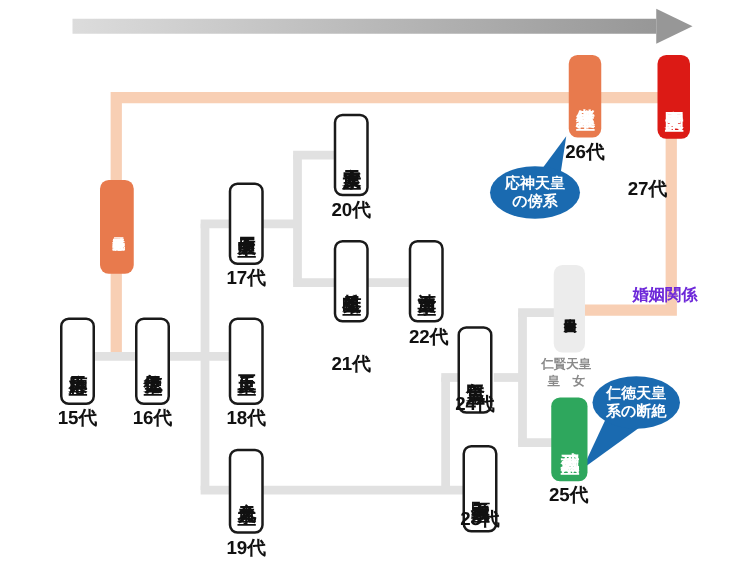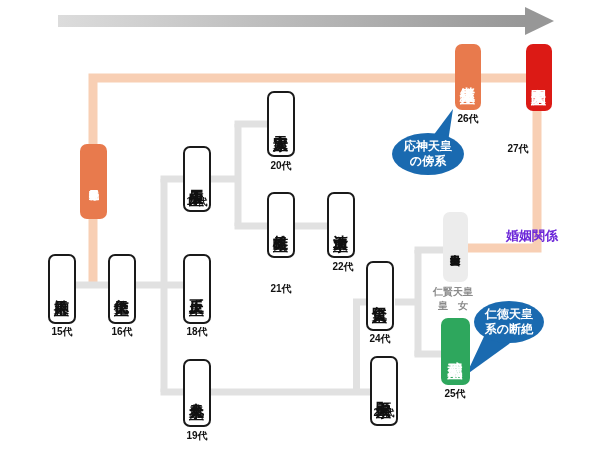--- a/index.html
+++ b/index.html
@@ -16,21 +16,21 @@
     font-size:15px;font-weight:600;letter-spacing:1px;color:#111;
     line-height:1;
   }
   .node.orange{background:#e87a4d;border:none;color:#fff;}
   .node.red{background:#dc1a15;border:none;color:#fff;}
   .node.green{background:#2ea75d;border:none;color:#fff;}
   .node.small{font-size:10px;letter-spacing:0;}
   .node.gray{background:#ececec;border:none;color:#111;font-size:10.5px;font-weight:700;letter-spacing:0;}
   .gen{
     position:absolute;width:44px;text-align:center;
-    font-size:10px;font-weight:700;color:#111;line-height:1;
+    font-size:15px;font-weight:700;color:#111;line-height:1;
   }
   .bubble{
     position:absolute;background:#1a6ab0;border-radius:50%;color:#fff;
     display:flex;flex-direction:column;align-items:center;justify-content:center;
     font-size:12px;font-weight:700;line-height:1.25;text-align:center;
   }
   .caption{
     position:absolute;font-size:10px;font-weight:600;color:#8a8a8a;
     text-align:center;line-height:1.35;
   }
@@ -76,39 +76,39 @@
     <polygon points="487,330 466,375 513,341" fill="#1a6ab0"></polygon>
   </svg>
 
   <div class="node" style="left:48px;top:254px;width:28px;height:70px;">応神天皇</div>
   <div class="gen" style="left:40px;top:327px;">15代</div>
 
   <div class="node" style="left:108px;top:254px;width:28px;height:70px;">仁徳天皇</div>
   <div class="gen" style="left:100px;top:327px;">16代</div>
 
   <div class="node" style="left:183px;top:146px;width:28px;height:66px;">履中天皇</div>
-  <div class="gen" style="left:175px;top:197px;">17代</div>
+  <div class="gen" style="left:175px;top:215px;">17代</div>
 
   <div class="node" style="left:183px;top:254px;width:28px;height:70px;">反正天皇</div>
   <div class="gen" style="left:175px;top:327px;">18代</div>
 
   <div class="node" style="left:183px;top:359px;width:28px;height:68px;">允恭天皇</div>
   <div class="gen" style="left:175px;top:431px;">19代</div>
 
   <div class="node" style="left:267px;top:91px;width:28px;height:66px;">安康天皇</div>
   <div class="gen" style="left:259px;top:161px;">20代</div>
 
   <div class="node" style="left:267px;top:192px;width:28px;height:66px;">雄略天皇</div>
   <div class="gen" style="left:259px;top:262px;margin-top:22px;">21代</div>
 
   <div class="node" style="left:327px;top:192px;width:28px;height:66px;">清寧天皇</div>
   <div class="gen" style="left:321px;top:262px;">22代</div>
 
   <div class="node" style="left:366px;top:261px;width:28px;height:70px;">仁賢天皇</div>
-  <div class="gen" style="left:358px;top:334px;">24代</div>
+  <div class="gen" style="left:358px;top:316px;">24代</div>
 
   <div class="node" style="left:370px;top:356px;width:28px;height:70px;">顕宗天皇</div>
   <div class="gen" style="left:362px;top:408px;">23代</div>
 
   <div class="node green" style="left:441px;top:318px;width:29px;height:67px;">武烈天皇</div>
   <div class="gen" style="left:433px;top:389px;">25代</div>
 
   <div class="node orange" style="left:455px;top:44px;width:26px;height:66px;">継体天皇</div>
   <div class="gen" style="left:446px;top:114px;">26代</div>
 

